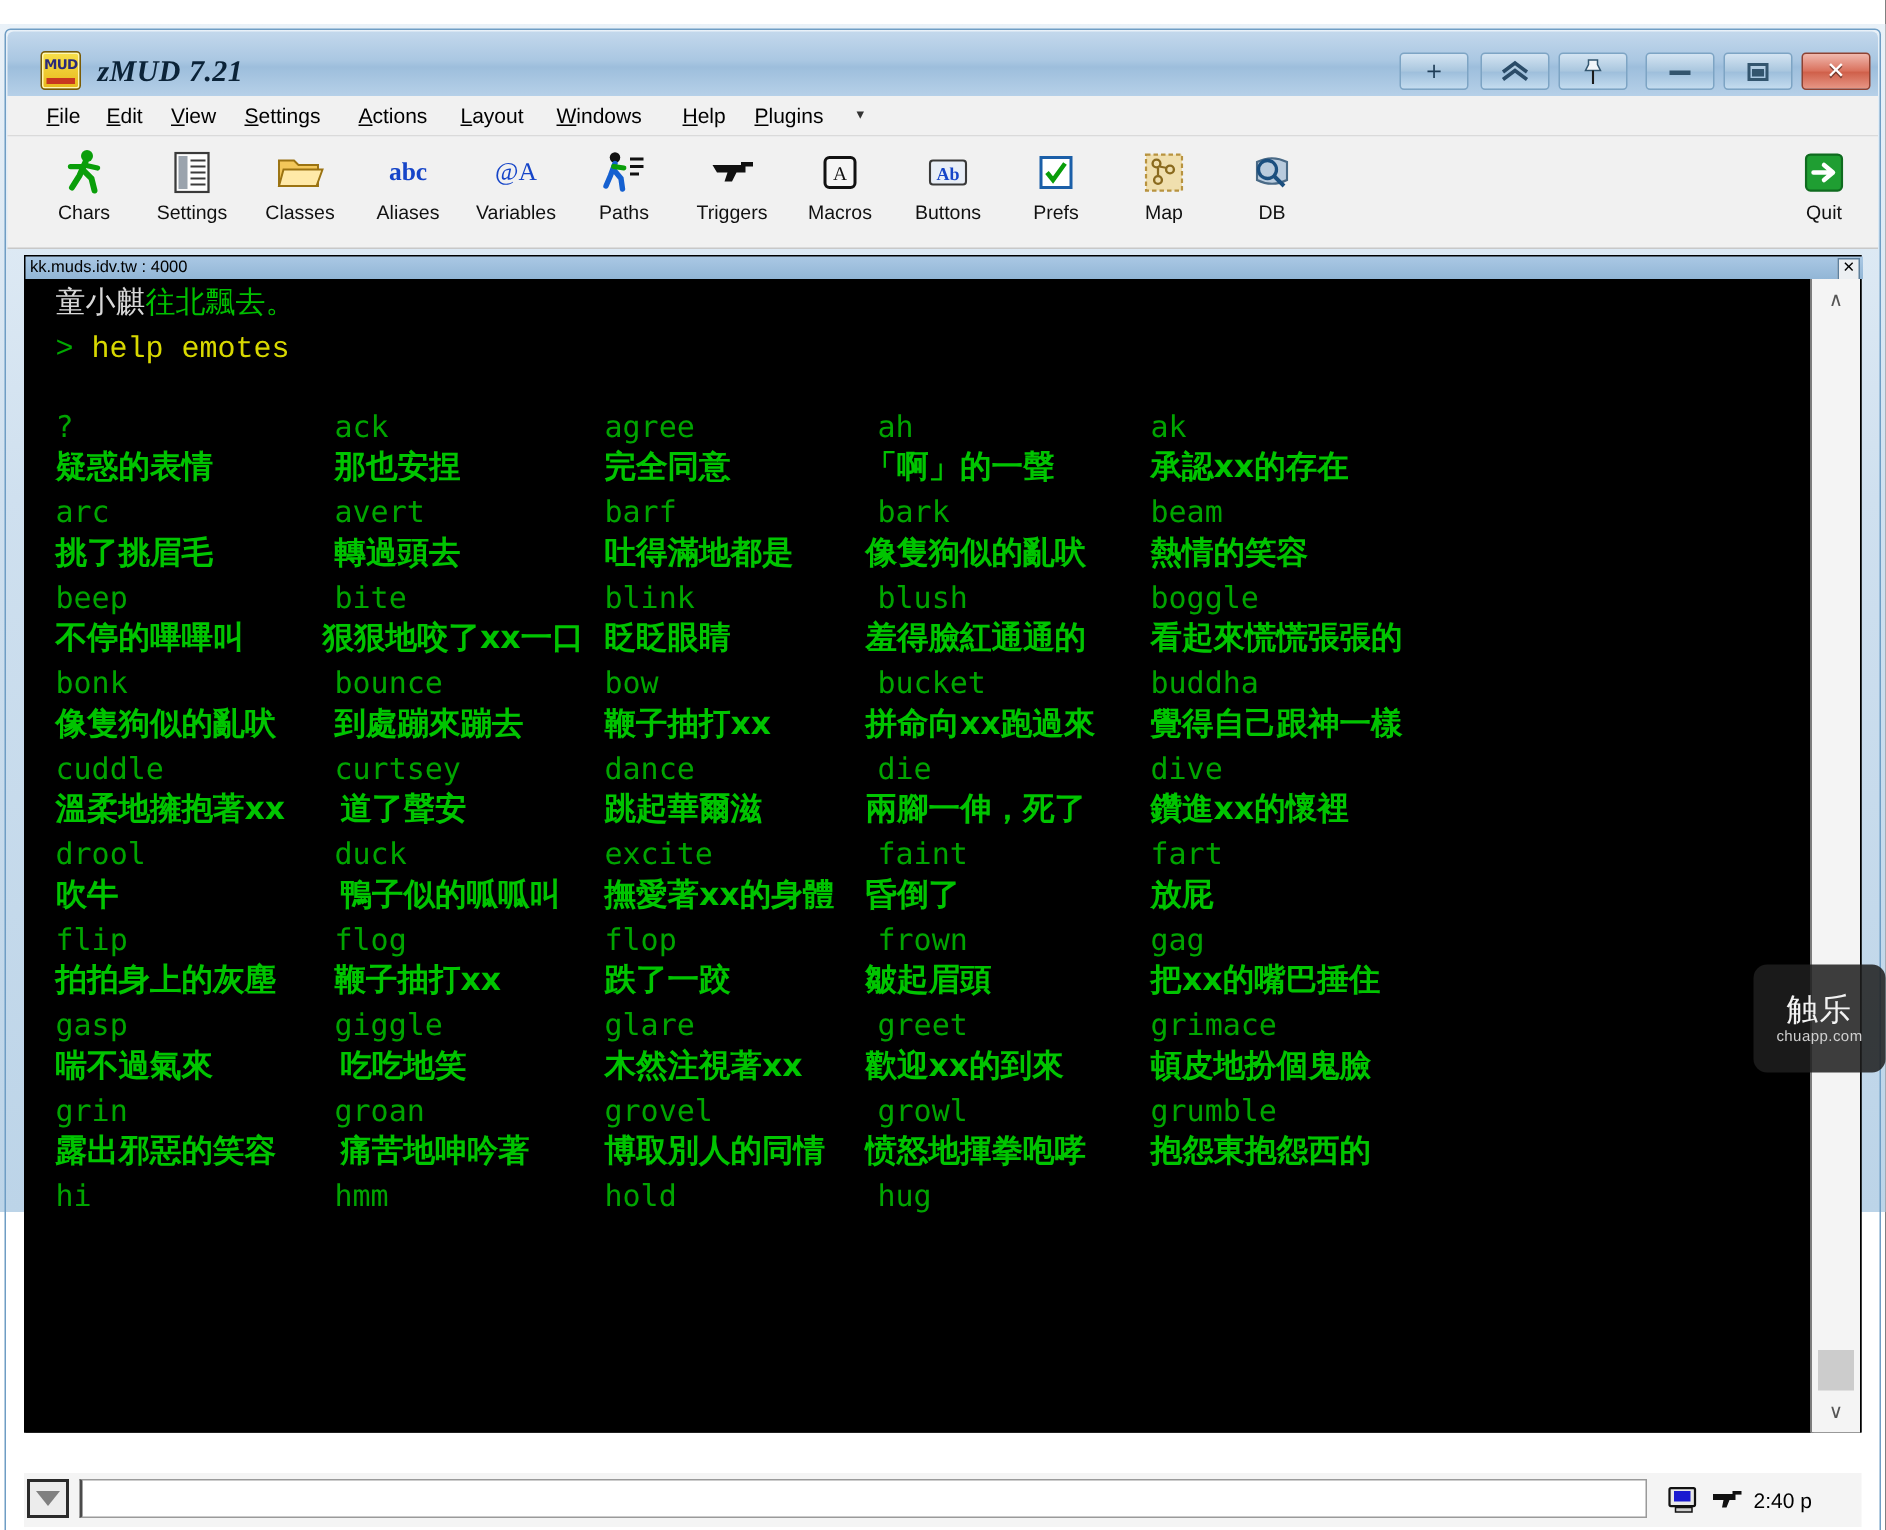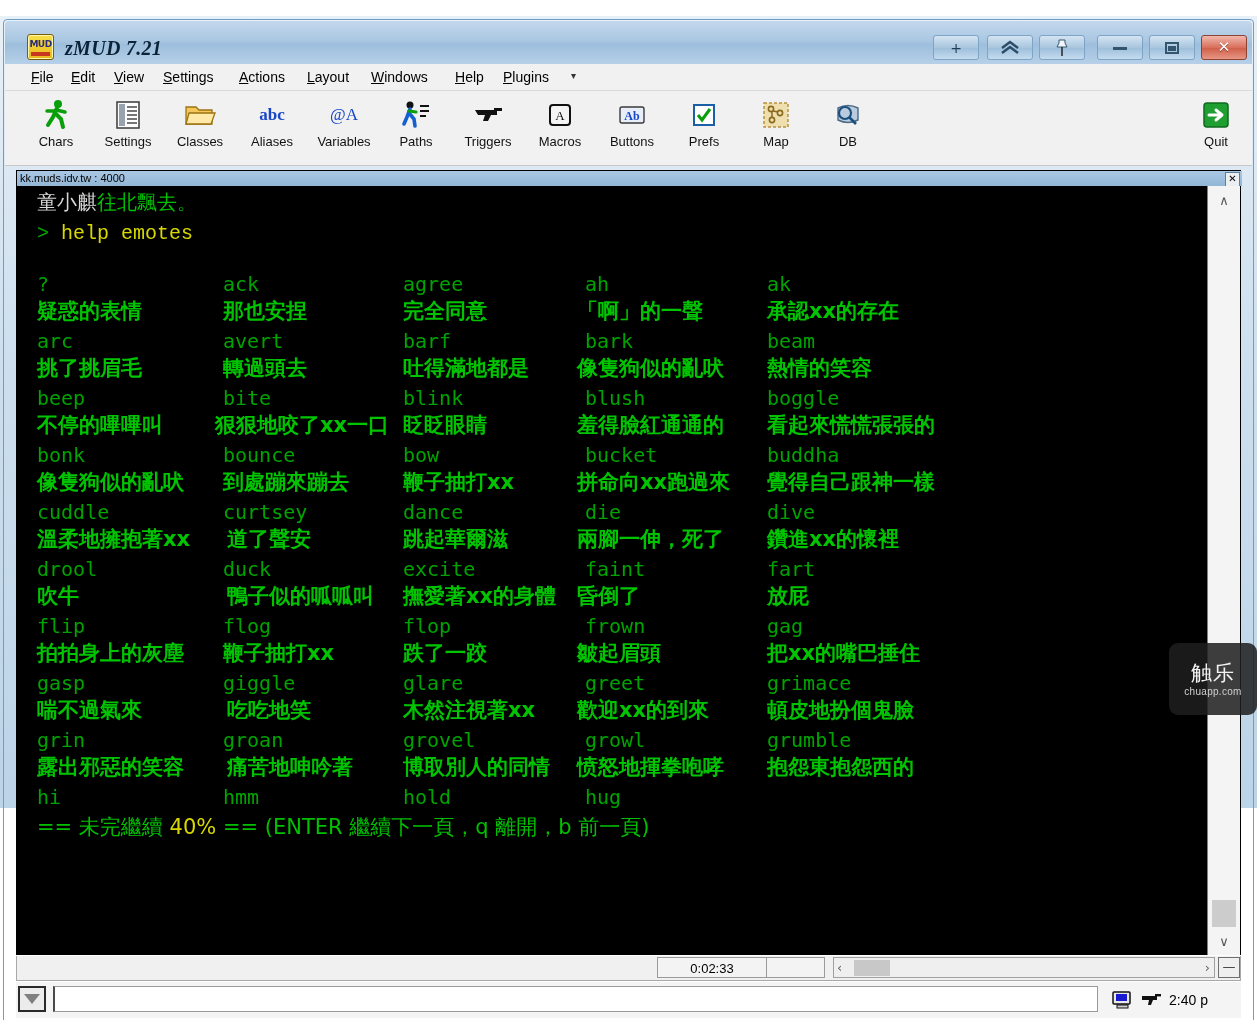--- a/index.html
+++ b/index.html
@@ -573,48 +573,35 @@
           <div class="ecell edesc" style="left:730px;top:27px">抱怨東抱怨西的</div>
         </div>
 
         <div class="erow" style="height:30px">
           <div class="ecell ename" style="left:0px;top:0">hi</div>
           <div class="ecell ename" style="left:186px;top:0">hmm</div>
           <div class="ecell ename" style="left:366px;top:0">hold</div>
           <div class="ecell ename" style="left:548px;top:0">hug</div>
         </div>
 
-        <div class="erow" style="height:30px">
-          <div class="ecell" style="left:0px;top:0;font-size:21px;line-height:28px;font-family:'DejaVu Sans','Liberation Sans',sans-serif;"><span class="cgb">== 未完繼續 </span><span class="cy">40%</span><span class="cgb"> == (ENTER 繼續下一頁，q 離開，b 前一頁)</span></div>
-        </div>
       </div>
     </div>
 
     <div id="term-vscroll">
       <div class="vs-arrow" id="vs-up">∧</div>
       <div id="vs-thumb"></div>
       <div class="vs-arrow" id="vs-down">∨</div>
     </div>
 
     <div id="watermark">
       <div class="wm-cn">触乐</div>
       <div class="wm-en">chuapp.com</div>
     </div>
   </div>
 
-  <div id="statusrow">
-    <div id="timer-box">0:02:33</div>
-    <div id="timer-box2"></div>
-    <div id="hscroll">
-      <div id="hs-left">‹</div>
-      <div id="hs-thumb"></div>
-      <div id="hs-right">›</div>
-    </div>
-    <div id="hs-minus">—</div>
-  </div>
 
   <div id="cmdrow">
     <div id="cmd-drop">
       <div class="tri"></div>
     </div>
     <input id="cmd-input" type="text" placeholder="" value="" style="">
     <div id="tray">
       <div class="tr-icon">
         <svg width="22" height="20" viewBox="0 0 22 20">
           <rect x="2" y="2" width="17" height="12" rx="1" fill="#e8e8e8" stroke="#111" stroke-width="1.5"></rect>

